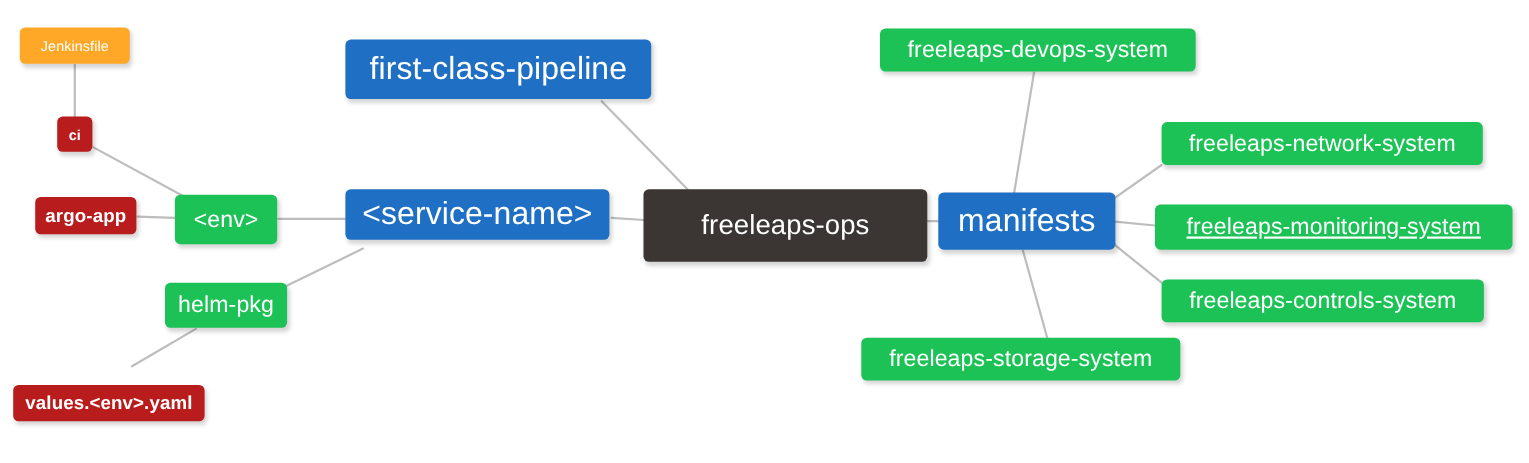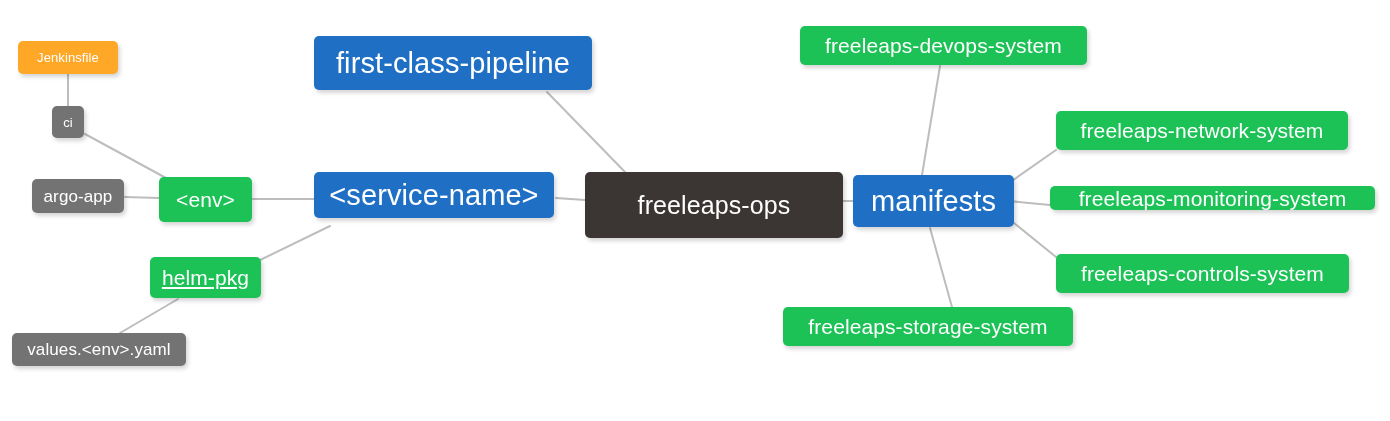--- a/index.html
+++ b/index.html
@@ -39,21 +39,21 @@
     line-height: 1;
     letter-spacing: 0.1px;
     box-shadow: 2px 3px 4px rgba(0,0,0,0.17);
     text-align: center;
   }
   
   .c-root   { background: #3b3633; }
   .c-blue   { background: #1f6fc4; }
   .c-green  { background: #1cc256; }
   .c-orange { background: #ffa726; }
-  .c-red    { background: #737373; }
+  .c-red    { background: #b91c1c; font-weight: bold; }
 
   
   .s-xl { font-size: 25px; }
   .s-lg { font-size: 29px; }
   .s-md { font-size: 21px; }
   .s-sm { font-size: 17px; align-items: center; }
   .s-xs { font-size: 13px; }
 </style>
 </head>
 <body>
@@ -84,42 +84,42 @@
       </div>
       <div class="node c-blue s-lg" style="left: 314px; top: 172px; width: 240px; height: 46px;">
         <span>&lt;service-name&gt;</span>
       </div>
       <div class="node c-blue s-lg" style="left: 853px; top: 175px; width: 161px; height: 52px; justify-content: center;">
         <span>manifests</span>
       </div>
       <div class="node c-green s-md" style="left: 159px; top: 177px; width: 93px; height: 45px;">
         <span>&lt;env&gt;</span>
       </div>
-      <div class="node c-green s-md" style="left: 150px; top: 257px; width: 111px; height: 41px; text-decoration: underline;">
+      <div class="node c-green s-md" style="left: 150px; top: 257px; width: 111px; height: 41px;">
         <span>helm-pkg</span>
       </div>
       <div class="node c-red s-sm" style="left: 32px; top: 179px; width: 92px; height: 34px;">
         <span>argo-app</span>
       </div>
       <div class="node c-red s-xs" style="left: 52px; top: 106px; width: 32px; height: 32px;">
         <span>ci</span>
       </div>
-      <div class="node c-orange s-xs" style="left: 18px; top: 25px; width: 100px; height: 33px; margin-top: 16px;">
+      <div class="node c-orange s-xs" style="left: 18px; top: 25px; width: 100px; height: 33px;">
         <span>Jenkinsfile</span>
       </div>
-      <div class="node c-red s-sm" style="left: 12px; top: 333px; width: 174px; height: 33px;">
+      <div class="node c-red s-sm" style="left: 12px; top: 350px; width: 174px; height: 33px;">
         <span>values.&lt;env&gt;.yaml</span>
       </div>
       <div class="node c-green s-md" style="left: 800px; top: 26px; width: 287px; height: 39px;">
         <span>freeleaps-devops-system</span>
       </div>
       <div class="node c-green s-md" style="left: 1056px; top: 111px; width: 292px; height: 39px;">
         <span>freeleaps-network-system</span>
       </div>
-      <div class="node c-green s-md" style="left: 1050px; top: 186px; width: 325px; height: 24px;">
+      <div class="node c-green s-md" style="left: 1050px; top: 186px; width: 325px; height: 41px; text-decoration: underline;">
         <span>freeleaps-monitoring-system</span>
       </div>
       <div class="node c-green s-md" style="left: 1056px; top: 254px; width: 293px; height: 39px;">
         <span>freeleaps-controls-system</span>
       </div>
       <div class="node c-green s-md" style="left: 783px; top: 307px; width: 290px; height: 39px;">
         <span>freeleaps-storage-system</span>
       </div>
     </div>
 </div>

